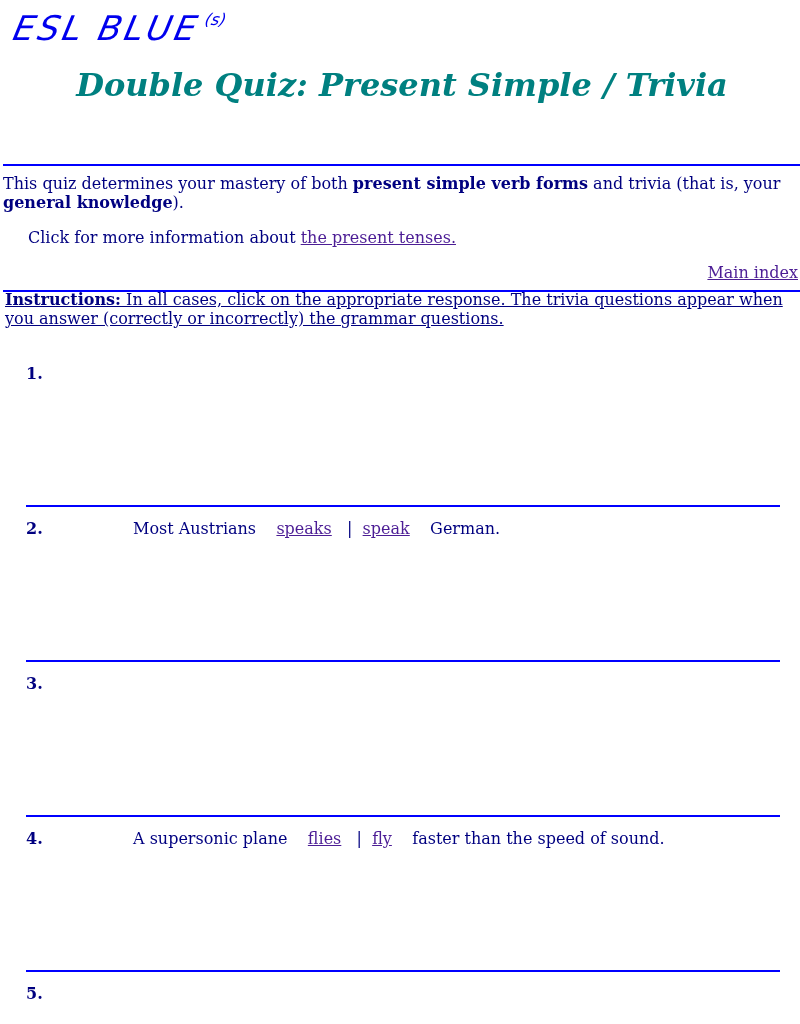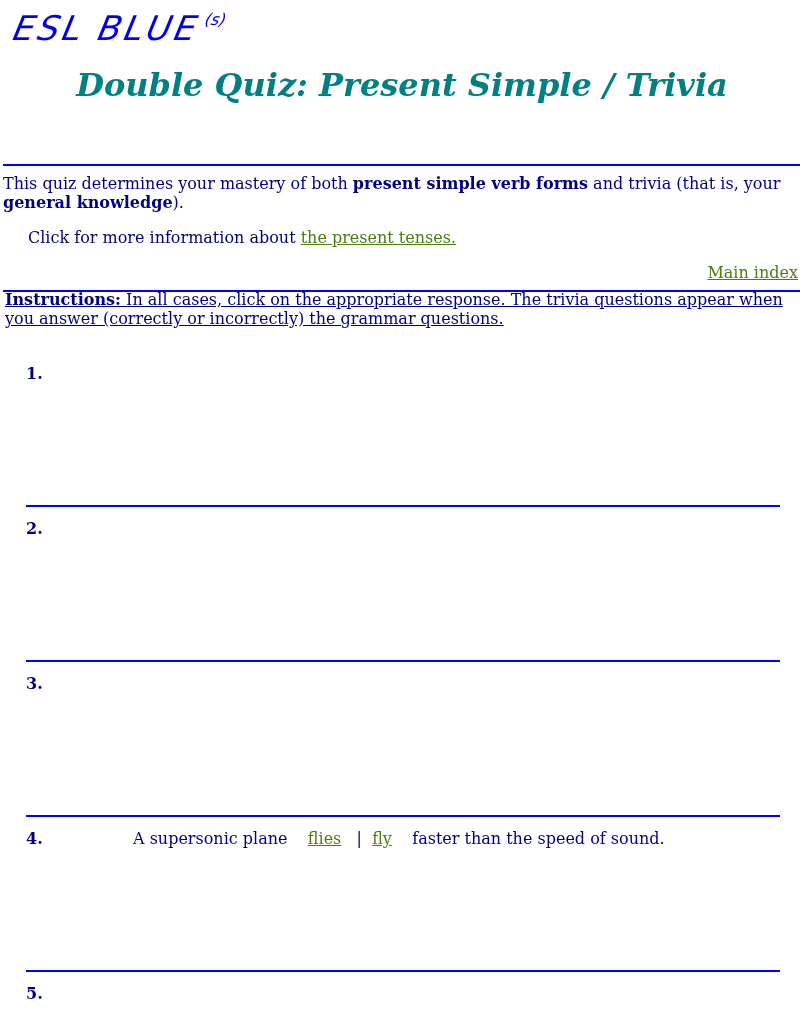--- a/index.html
+++ b/index.html
@@ -64,21 +64,21 @@
       line-height: 19px;
       margin: 0;
     }
     .more-info {
       position: absolute;
       left: 28px;
       top: 228px;
       margin: 0;
     }
     a {
-      color: #4d7c0f;
+      color: #4c1d95;
     }
     .main-index {
       position: absolute;
       right: 2px;
       top: 263px;
     }
     .instructions {
       position: absolute;
       left: 5px;
       top: 290px;
@@ -140,20 +140,21 @@
   <b>Instructions:</b><span>  In all cases, click on the appropriate response. The trivia questions appear when you answer (correctly or incorrectly) the grammar questions.</span>
 </p>
 
 <div class="question" style="top:364px;">
   <span class="q-num">1.</span>
 </div>
 <div class="q-sep" style="top:505px;"></div>
 
 <div class="question" style="top:519px;">
   <span class="q-num">2.</span>
+  <span class="q-text"><span>Most Austrians</span>    <a href="#">speaks</a>   <span>|</span>  <a href="#">speak</a>    <span>German.</span></span>
 </div>
 <div class="q-sep" style="top:660px;"></div>
 
 <div class="question" style="top:674px;">
   <span class="q-num">3.</span>
 </div>
 <div class="q-sep" style="top:815px;"></div>
 
 <div class="question" style="top:829px;">
   <span class="q-num">4.</span>

